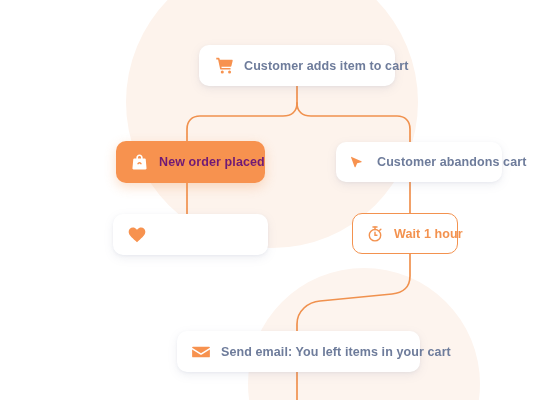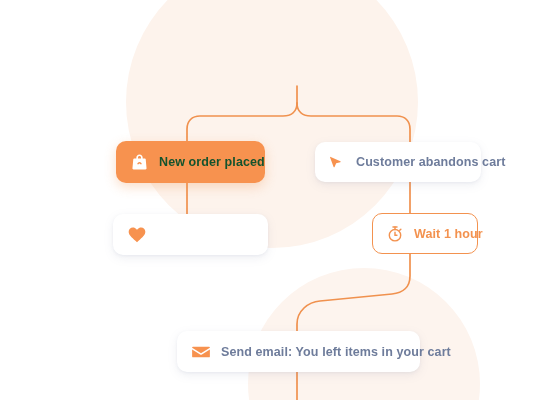--- a/index.html
+++ b/index.html
@@ -67,43 +67,42 @@
                 0 1px 3px rgba(120, 130, 160, 0.08);
   }
   .node-orange {
     background: #f7924f;
     box-shadow: 0 4px 12px rgba(240, 145, 78, 0.30);
   }
   .node-outline {
     background: #ffffff;
     border: 1.4px solid #f3924f;
     box-shadow: none;
-    margin-left: 20px;
   }
   .node-icon {
     flex: 0 0 auto;
     display: flex;
     align-items: center;
     justify-content: center;
     margin-right: 10px;
   }
   .node-label {
     font-size: 12.5px;
     font-weight: bold;
     letter-spacing: 0.1px;
     color: #6e7c9b;
   }
-  .node-orange .node-label { color: #14532d; }
+  .node-orange .node-label { color: #701a75; }
   .node-outline .node-label { color: #f3924f; }
   .label-strong { font-weight: bold; }
 
   
   #node-add-to-cart     { left: 199px; top: 45px;  width: 196px; height: 41px; padding: 0 16px; }
   #node-new-order       { left: 116px; top: 141px; width: 149px; height: 42px; padding: 0 14px; }
-  #node-abandons-cart   { left: 315px; top: 142px; width: 166px; height: 40px; padding: 0 13px; }
+  #node-abandons-cart   { left: 336px; top: 142px; width: 166px; height: 40px; padding: 0 13px; }
   #node-send-thanks     { left: 113px; top: 214px; width: 155px; height: 41px; padding: 0 14px; }
   #node-wait            { left: 352px; top: 213px; width: 106px; height: 41px; padding: 0 13px; }
   #node-send-cart-email { left: 177px; top: 331px; width: 243px; height: 41px; padding: 0 14px; text-align: center; }
 </style>
 </head>
 <body>
 
 <div id="canvas">
 
   <div class="blob" id="blob-top"></div>
@@ -119,20 +118,30 @@
 
     <path d="M187,183 L187,214"></path>
 
     <path d="M410,182 L410,213"></path>
 
     <path d="M410,254 L410,276 C410,287 403,293 392,294 L320,301 C308,302 297,311 297,324 L297,331"></path>
 
     <path d="M297,372 L297,400"></path>
   </svg>
 
+  <div class="node node-white" id="node-add-to-cart">
+    <span class="node-icon">
+      <svg width="19" height="19" viewBox="0 0 24 24" fill="#f7924f">
+        <path d="M1.6 2.2h3.1c.5 0 .9.34 1 .82l.35 1.68h15.2c.72 0 1.25.67 1.08 1.37l-1.63 6.6c-.12.5-.57.85-1.08.85H8.1l.3 1.5h11.2v2.1H7.5c-.5 0-.93-.35-1.03-.84L3.88 4.3H1.6V2.2z"></path>
+        <circle cx="9.2" cy="20.2" r="1.9"></circle>
+        <circle cx="18.4" cy="20.2" r="1.9"></circle>
+      </svg>
+    </span>
+    <span class="node-label">Customer adds item to cart</span>
+  </div>
 
   <div class="node node-orange" id="node-new-order">
     <span class="node-icon">
       <svg width="19" height="19" viewBox="0 0 24 24" fill="#ffffff">
         <path d="M12 1.8c-2.25 0-4.05 1.85-4.05 4.1v1.05H5.3c-.6 0-1.1.46-1.16 1.06L3.1 19.4c-.07.77.53 1.43 1.3 1.43h15.2c.77 0 1.37-.66 1.3-1.43L19.86 8.01A1.17 1.17 0 0 0 18.7 6.95h-2.65V5.9c0-2.25-1.8-4.1-4.05-4.1zm0 2.1c1.1 0 1.95.9 1.95 2v1.05h-3.9V5.9c0-1.1.85-2 1.95-2zm0 7.6c1.55 0 2.8 1.26 2.8 2.82h-1.9c0-.5-.4-.92-.9-.92s-.9.42-.9.92h-1.9c0-1.56 1.25-2.82 2.8-2.82z"></path>
       </svg>
     </span>
     <span class="node-label">New order placed</span>
   </div>
 

